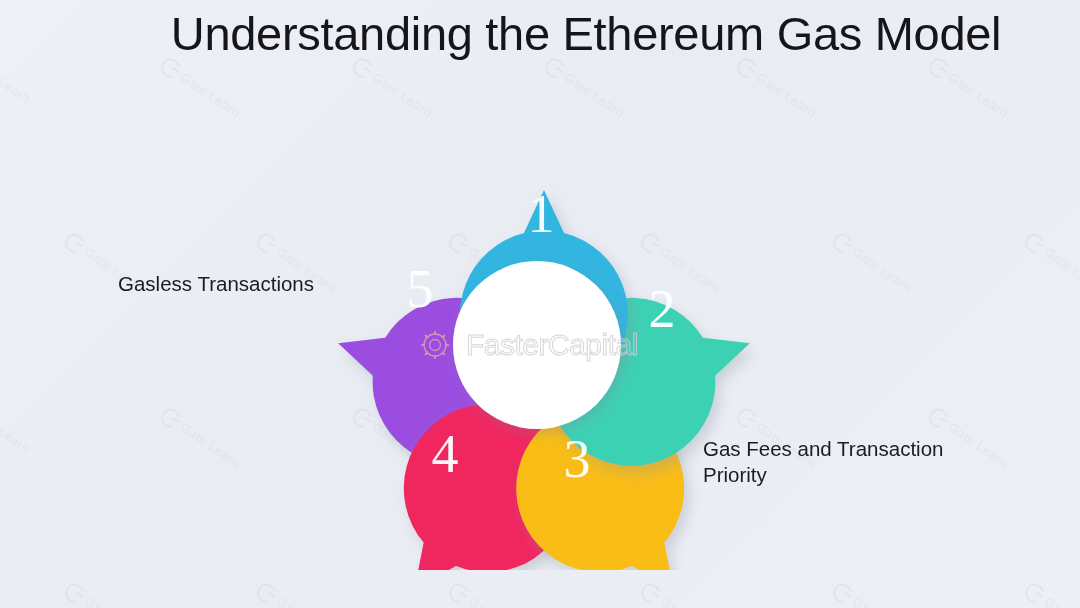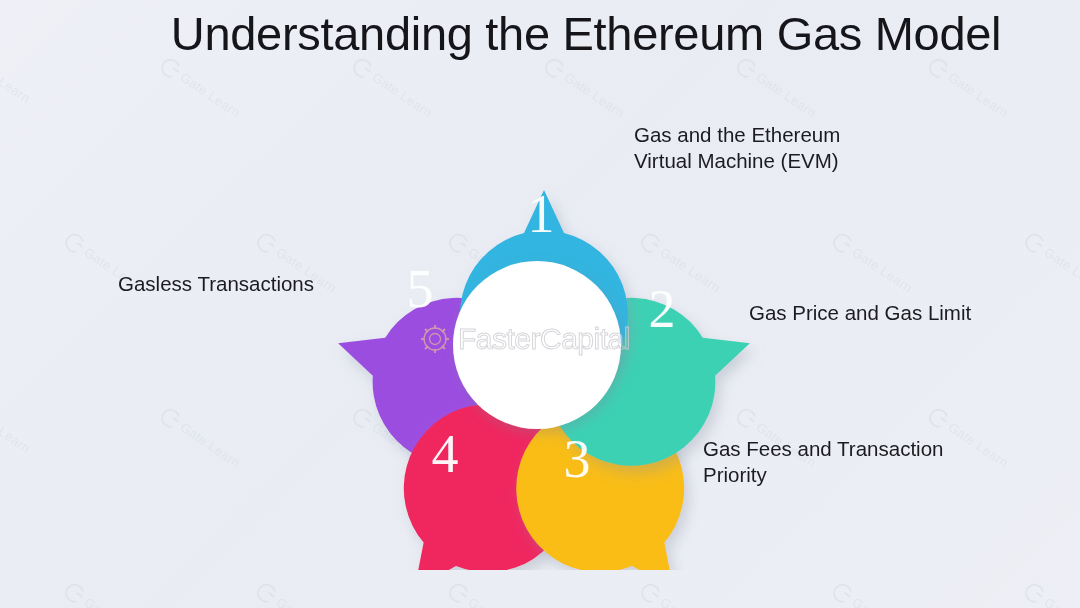--- a/index.html
+++ b/index.html
@@ -101,22 +101,22 @@
 
   
   #fastercapital-watermark {
     position: absolute;
     left: 418px;
     top: 322px;
     width: 250px;
     height: 46px;
     z-index: 18;
     display: flex;
-    align-items: flex-start;
-    gap: 6px;
+    align-items: center;
+    gap: 14px;
     pointer-events: none;
   }
   .fc-gear {
     width: 34px;
     height: 34px;
     flex: none;
     position: relative;
   }
   .fc-name {
     font-family: "Liberation Sans", sans-serif;
@@ -357,20 +357,17 @@
             <line x1="24" y1="24" x2="27" y2="27"></line>
             <line x1="7" y1="27" x2="10" y2="24"></line>
             <line x1="24" y1="10" x2="27" y2="7"></line>
           </g>
         </g>
       </svg>
     </span>
     <span class="fc-name">FasterCapital</span>
   </div>
 
-  <div class="callout" id="callout-1">Gas and the Ethereum
-Virtual Machine (EVM)</div>
-  <div class="callout" id="callout-2">Gas Price and Gas Limit</div>
   <div class="callout" id="callout-3">Gas Fees and Transaction
 Priority</div>
   <div class="callout" id="callout-5">Gasless Transactions</div>
 
 </div>
 
 </body></html>

